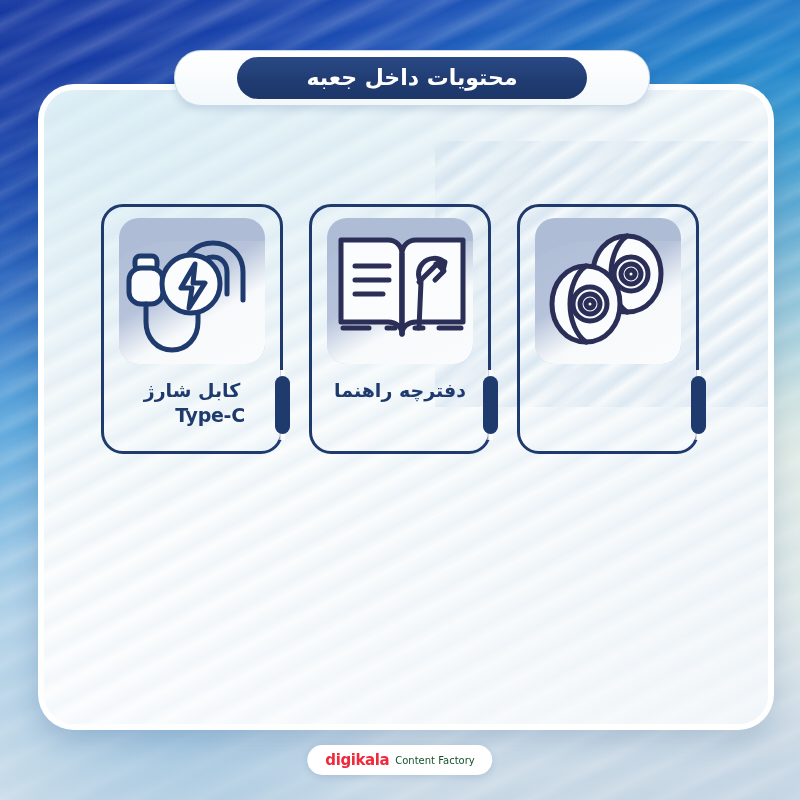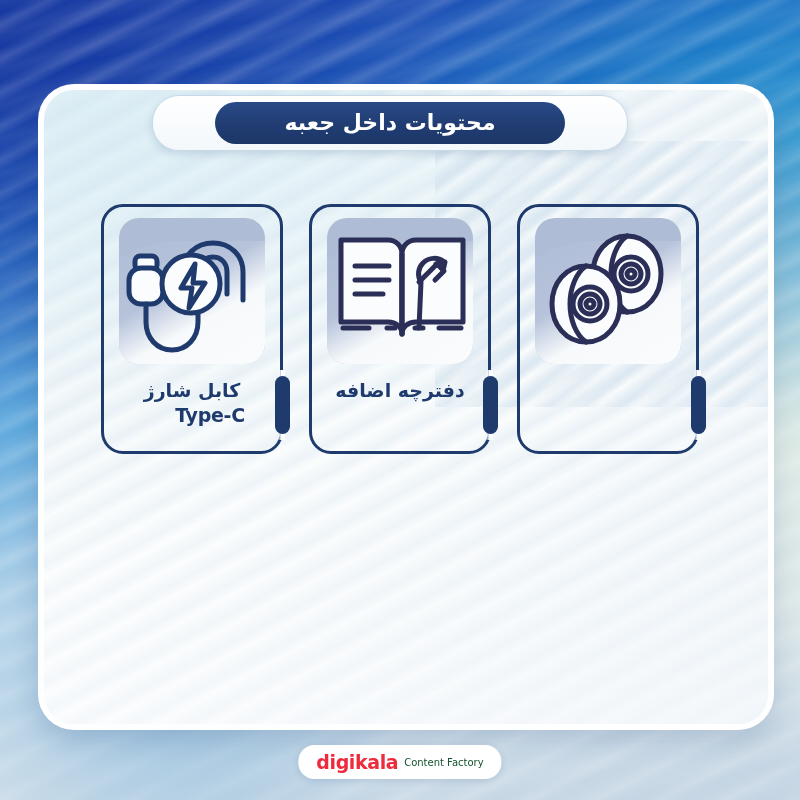--- a/index.html
+++ b/index.html
@@ -74,27 +74,26 @@
       rgba(255,255,255,0) 22px);
     opacity:.8;
   }
   .panel-sheen{
     position:absolute;left:0;bottom:0;width:100%;height:58%;
     background:linear-gradient(180deg,rgba(255,255,255,0),rgba(255,255,255,.55));
   }
 
   
   .header-wrap{
-    position:absolute;left:152px;top:50px;width:474px;height:54px;
+    position:absolute;left:174px;top:50px;width:474px;height:54px;
     border-radius:27px;
     background:linear-gradient(180deg,#ffffff,#f3f8fb);
     border:1px solid rgba(190,212,228,.85);
     box-shadow:0 3px 9px rgba(20,60,120,.16);
     z-index:6;
-    margin-top:45px;
   }
   .header-pill{
     position:absolute;left:62px;top:6px;width:350px;height:42px;
     border-radius:21px;
     background:linear-gradient(180deg,#2a4a86 0%,#203c72 55%,#1d3768 100%);
     display:flex;align-items:center;justify-content:center;
   }
   .header-title{
     color:#ffffff;font-size:22px;font-weight:bold;letter-spacing:.2px;
     line-height:1;white-space:nowrap;
@@ -152,21 +151,21 @@
   .lat{font-family:"DejaVu Sans","Liberation Sans",sans-serif;letter-spacing:-.3px;}
 
   
   .footer{
     position:absolute;left:50%;top:745px;transform:translateX(-50%);
     display:flex;align-items:center;gap:6px;
     background:#ffffff;border-radius:16px;padding:6px 18px;
     box-shadow:0 2px 7px rgba(20,60,120,.14);
     z-index:7;direction:ltr;
   }
-  .footer .brand{color:#ef2a3c;font-weight:bold;font-size:19px;letter-spacing:-.4px;}
+  .footer .brand{color:#ef2a3c;font-weight:bold;font-size:15px;letter-spacing:-.4px;}
   .footer .sub{color:#14532d;font-size:10px;}
 </style>
 </head>
 <body>
 
 <div class="stage">
 
   <div class="bg-base"></div>
   <div class="bg-waves"></div>
   <div class="bg-waves2"></div>
@@ -230,21 +229,21 @@
           <path d="M32 56h34M32 70h34M32 84h28"></path>
 
           <path d="M121 52c-6-5-15-5-21 1-5 5-6 13-2 19l-2 46"></path>
           <path d="M96 72l18-18 7 7-9 9"></path>
           <path d="M113 54l9-2-2 9"></path>
 
           <path d="M20 118h26M64 118h8M92 118h8M116 118h22"></path>
         </g>
       </svg>
       <div class="card-label">
-        <span>دفترچه اضافه</span>
+        <span>دفترچه راهنما</span>
         <span class="l2"></span>
       </div>
     </div>
 
     <div class="card">
       <div class="card-frame"></div>
       <div class="card-tab-mask"></div>
       <div class="card-tab"></div>
       <div class="icon-plate">
         <div class="sweep"></div>

